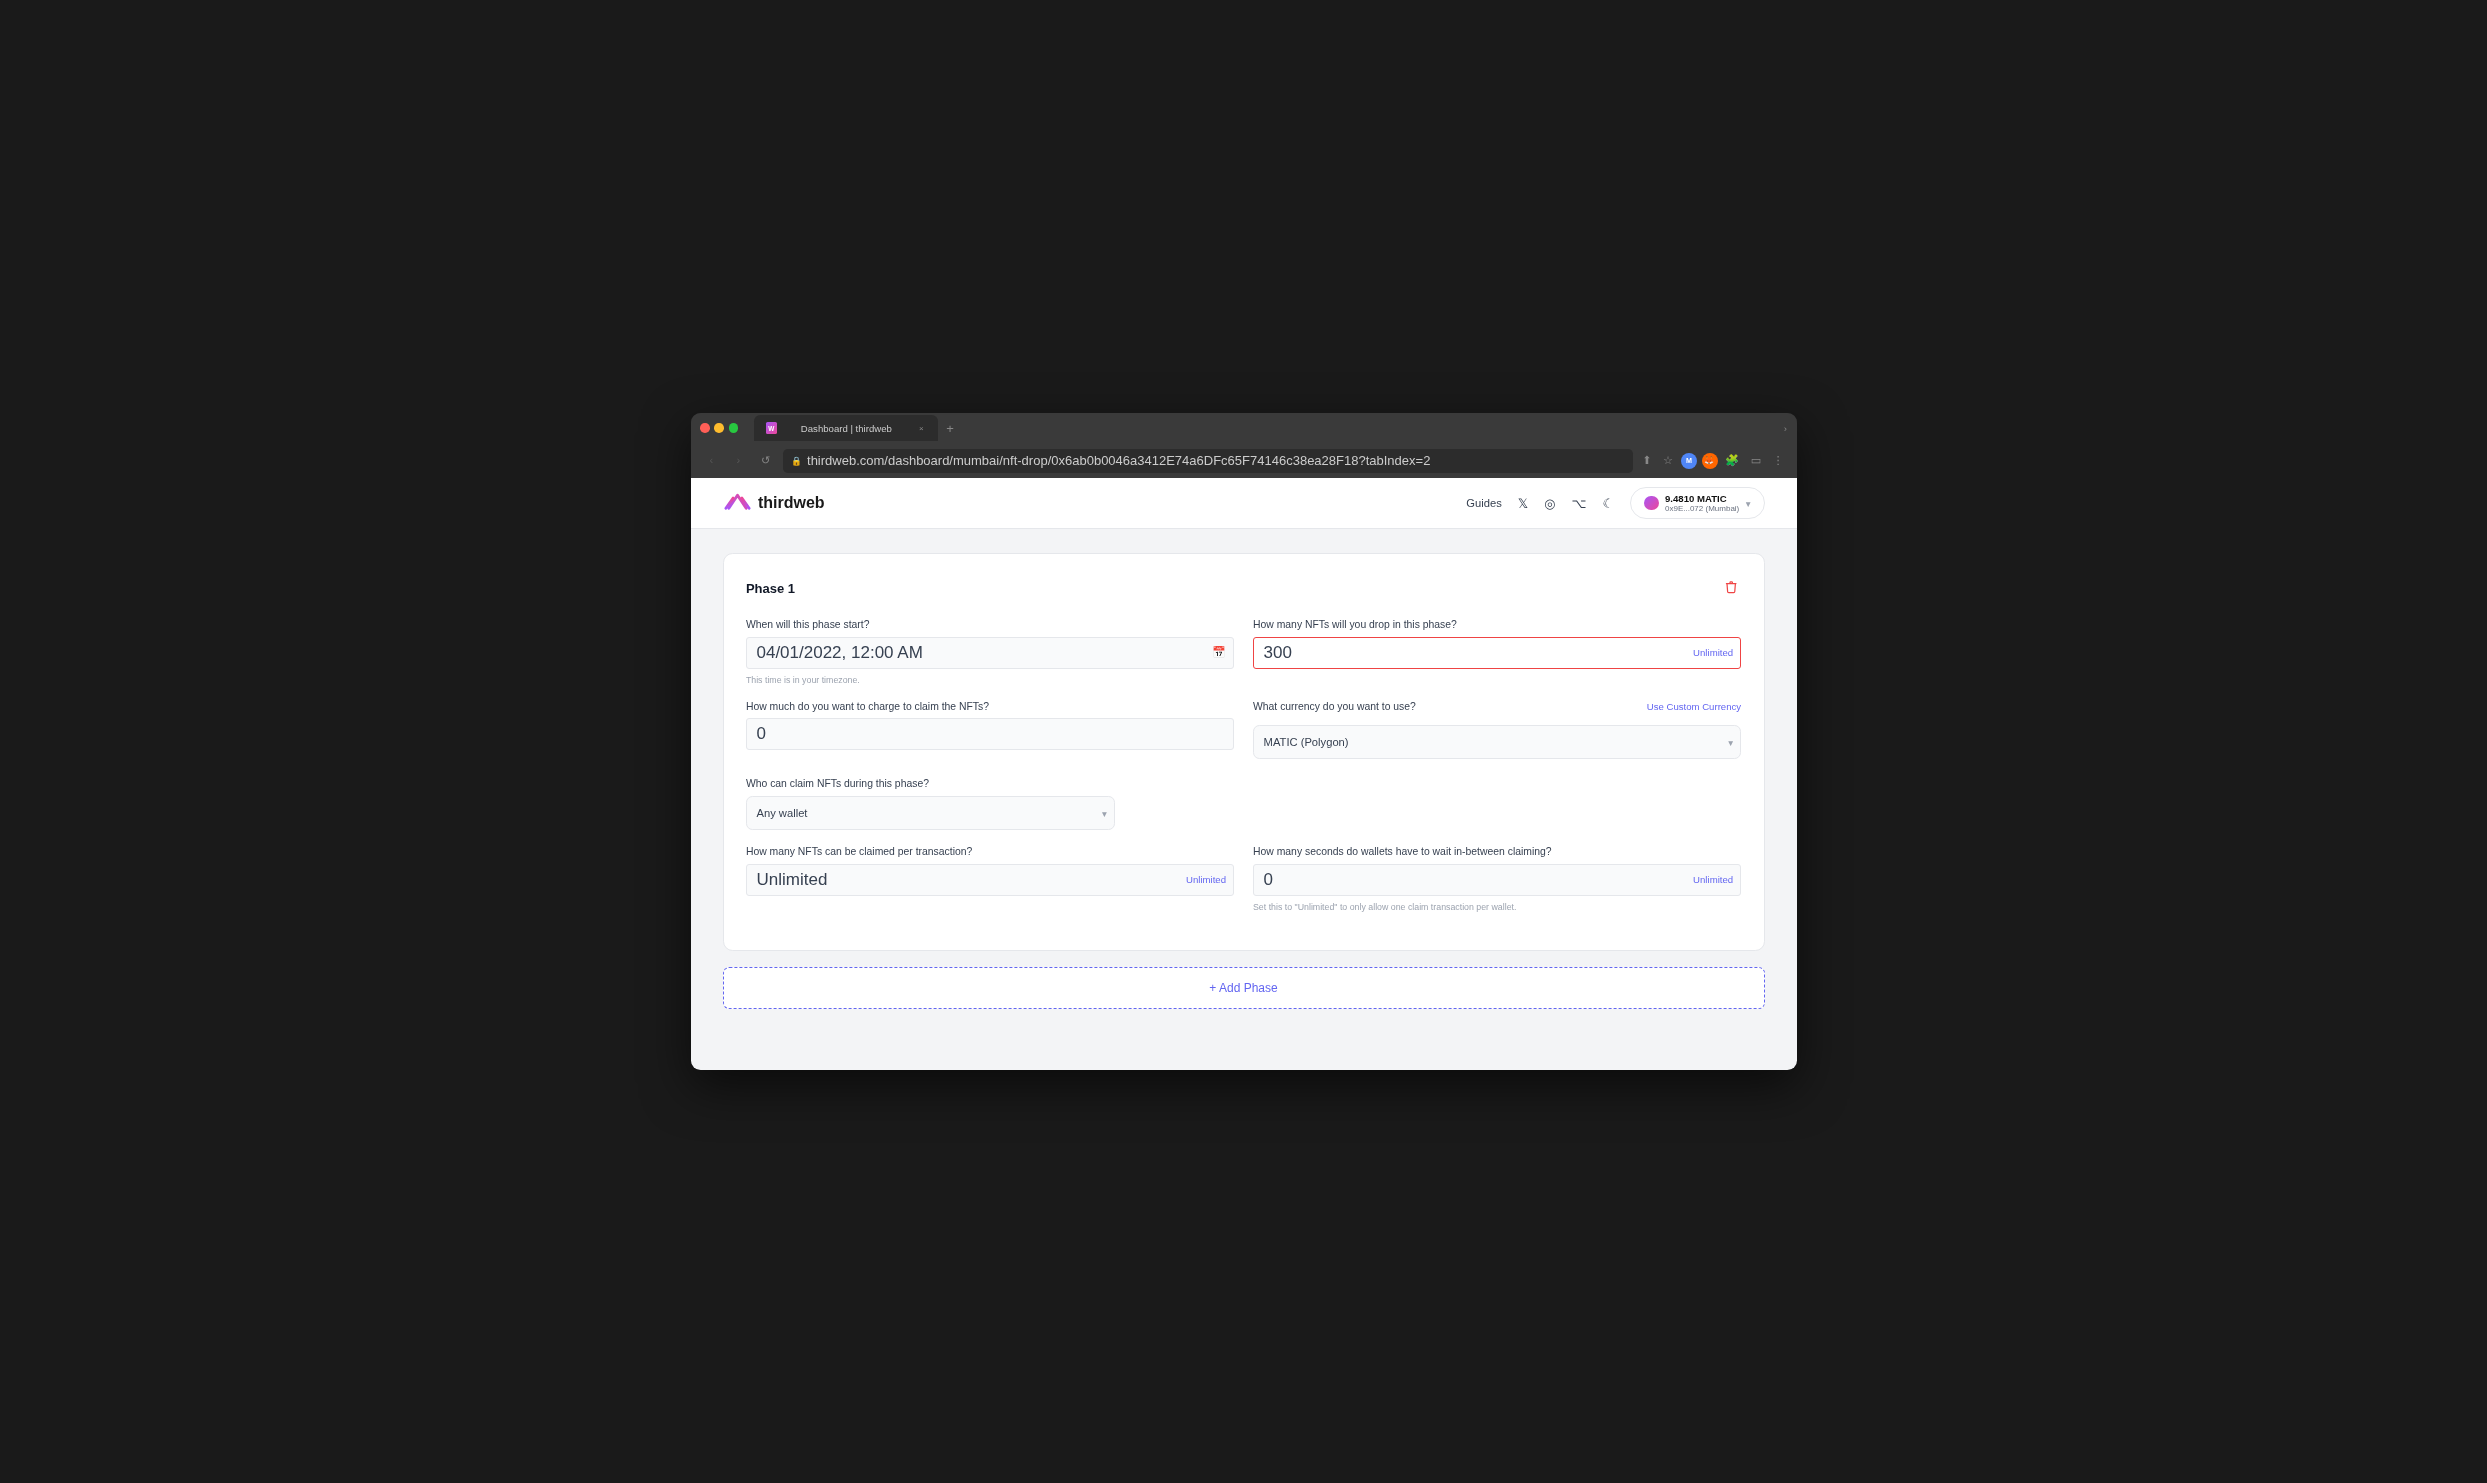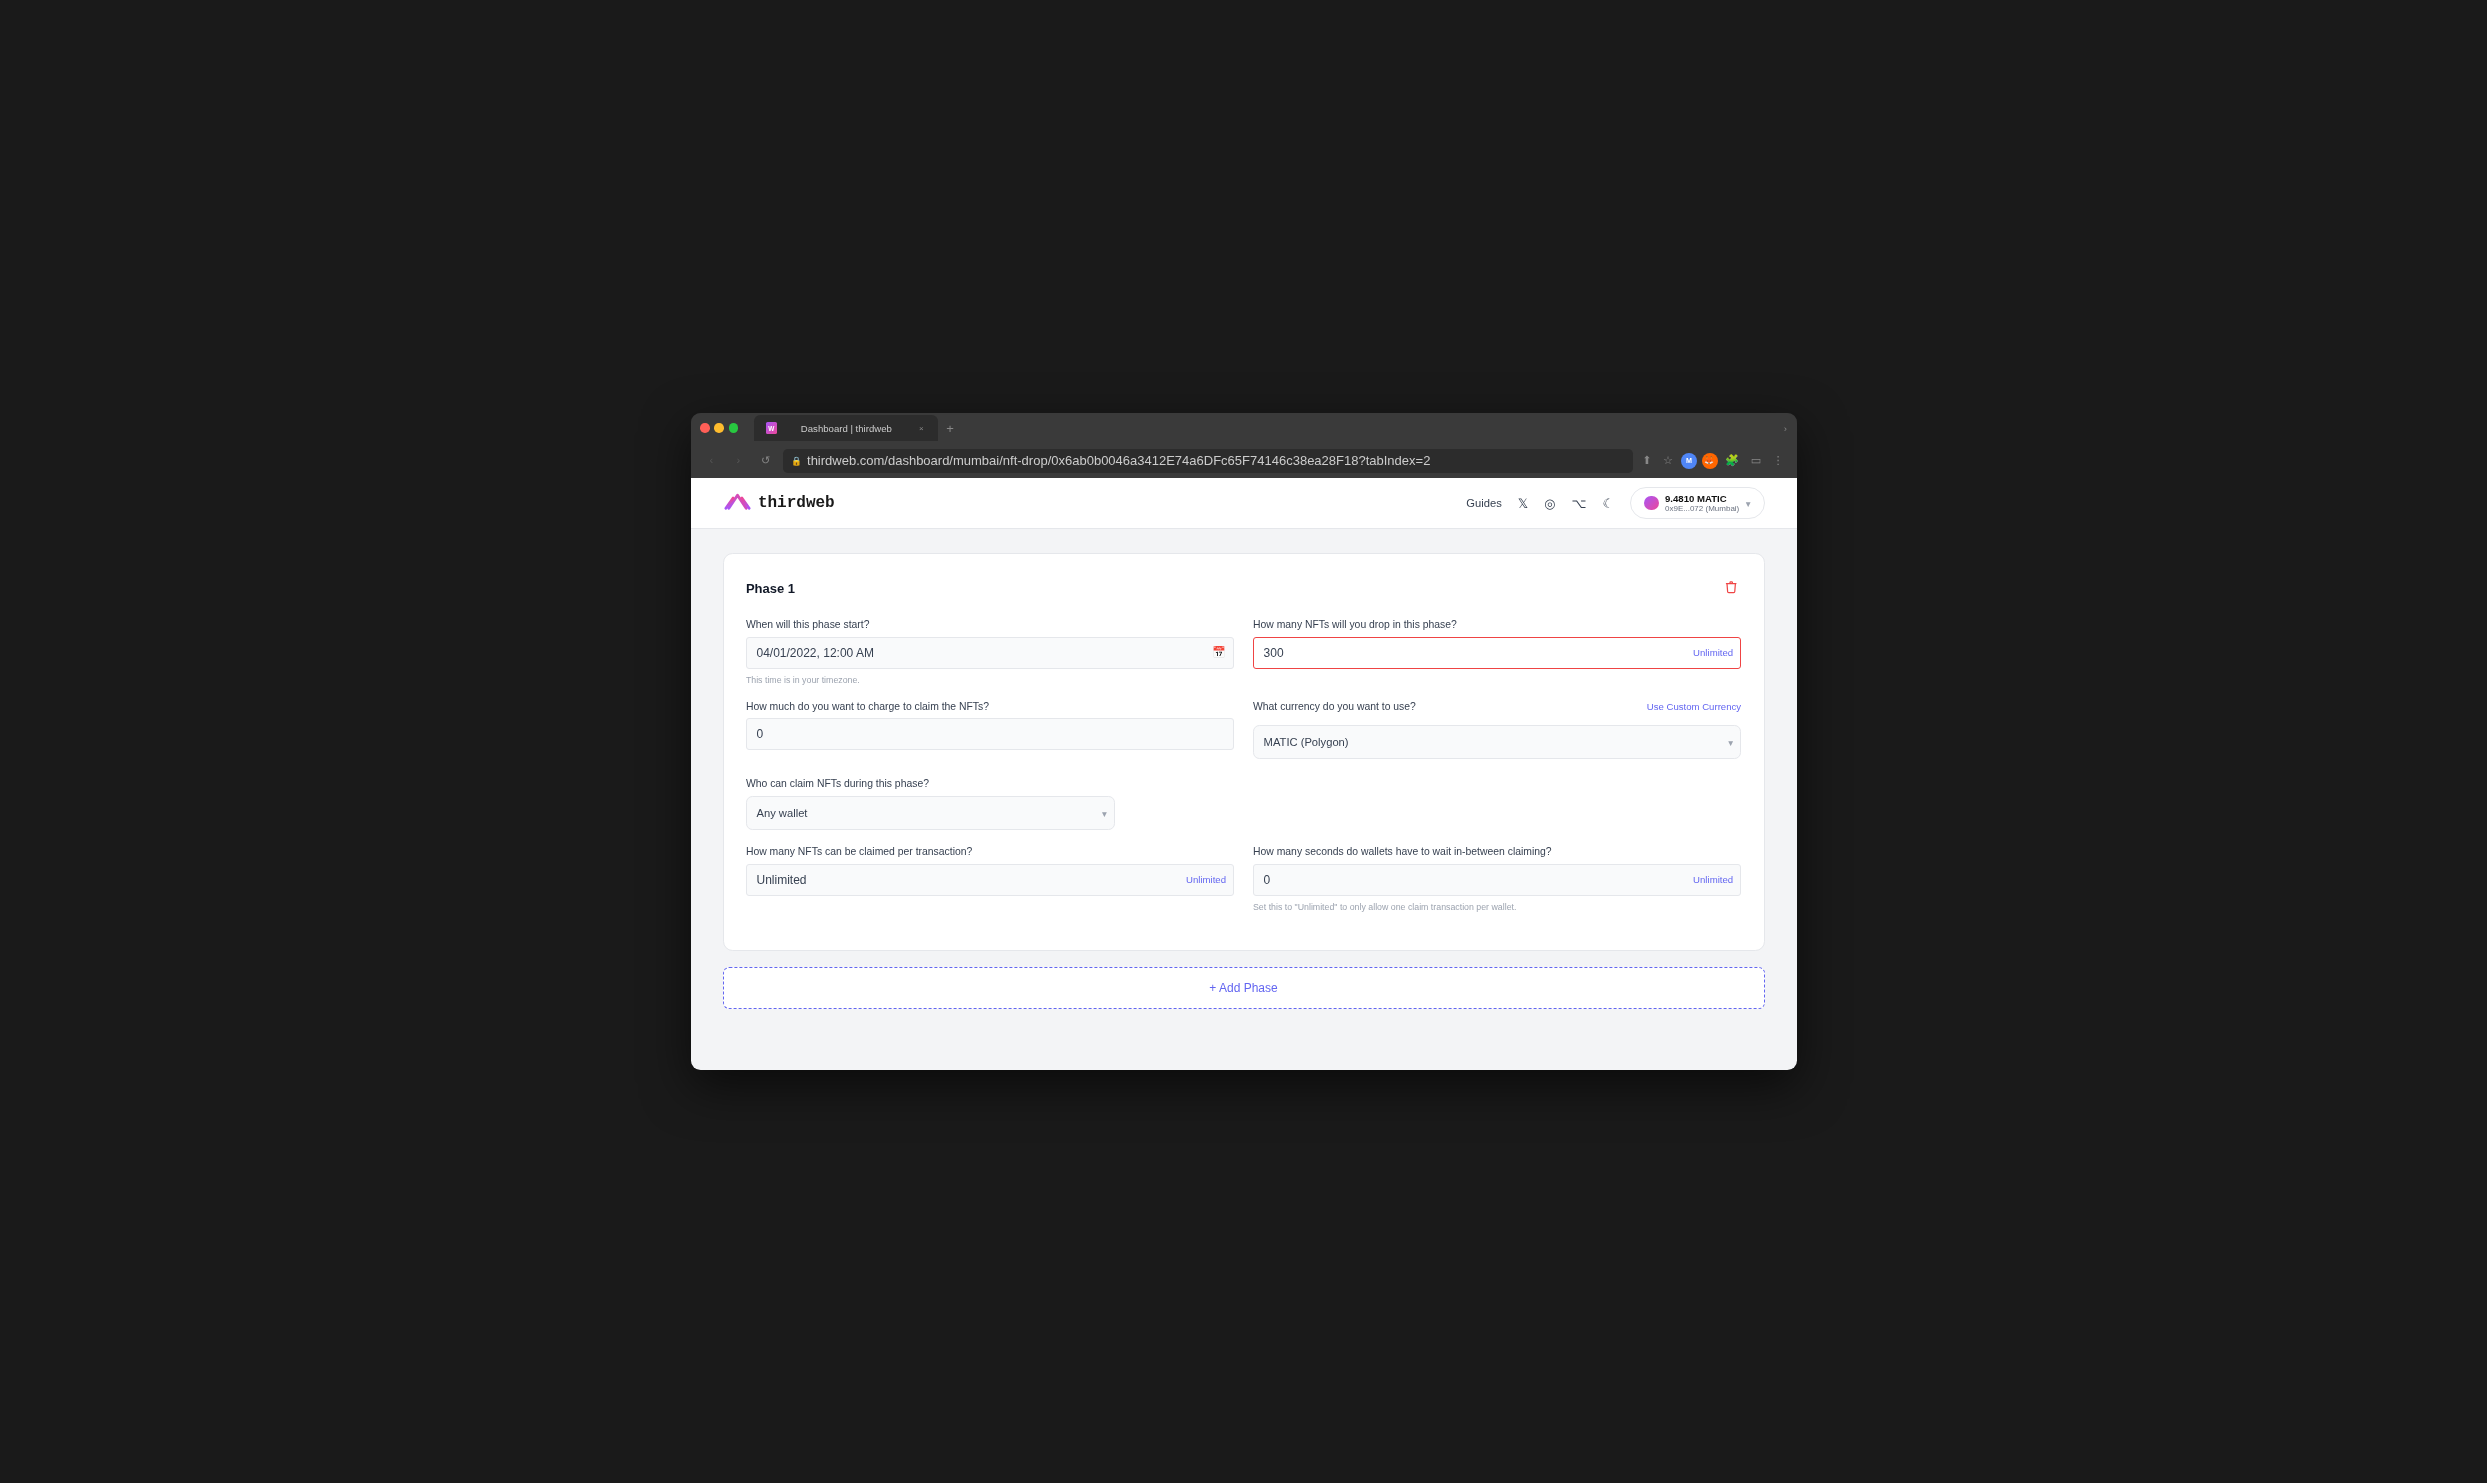--- a/index.html
+++ b/index.html
@@ -186,21 +186,20 @@
       gap: 6.4px;
     }
     .logo-icon {
       width: 29px;
       height: 22.4px;
     }
     .logo-text {
       font-size: 16px;
       font-weight: 700;
       color: #1a1a1a;
-      font-family: Liberation Mono, monospace;
     }
     .header-nav {
       display: flex;
       align-items: center;
       gap: 16px;
     }
     .header-nav-item {
       font-size: 11.2px;
       color: #374151;
       cursor: pointer;
@@ -287,21 +286,21 @@
       position: relative;
       display: flex;
       align-items: center;
     }
     .form-input {
       width: 100%;
       height: 32px;
       border: 0.8px solid #e5e7eb;
       border-radius: 3px;
       padding: 0 9.6px;
-      font-size: 12px;
+      font-size: 17px;
       color: #374151;
       background: #f9fafb;
       outline: none;
     }
     .form-input.highlighted {
       border: 1.6px solid #ef4444;
       background: white;
     }
     .input-suffix-btn {
       position: absolute;

